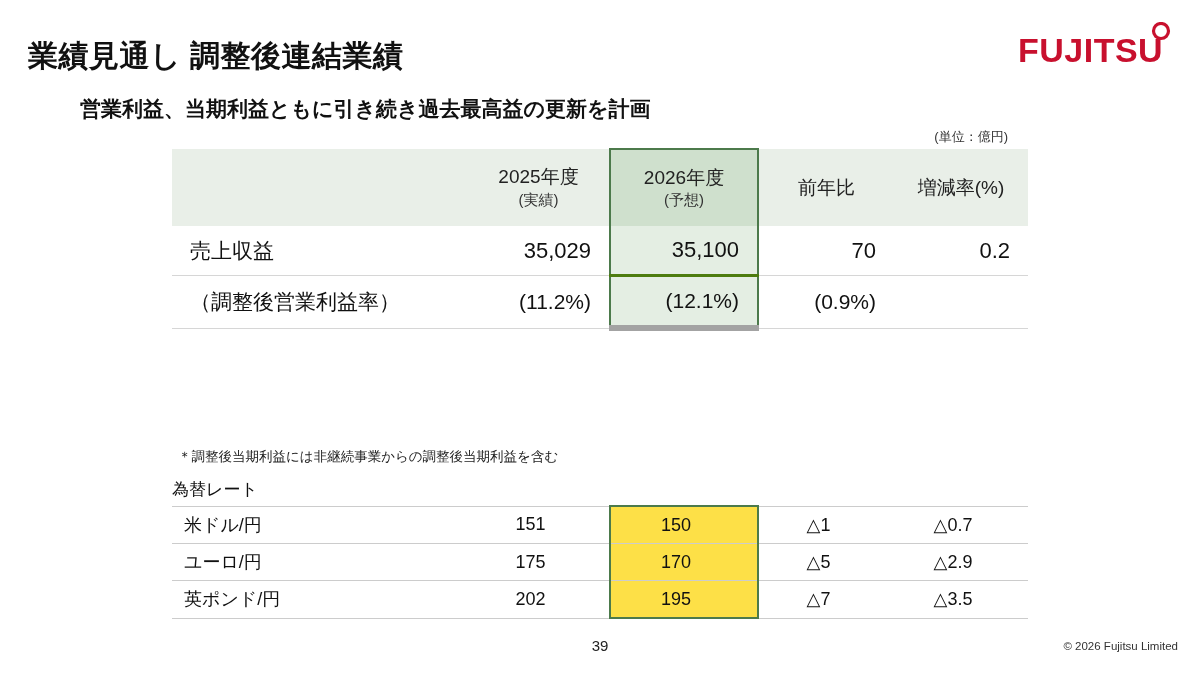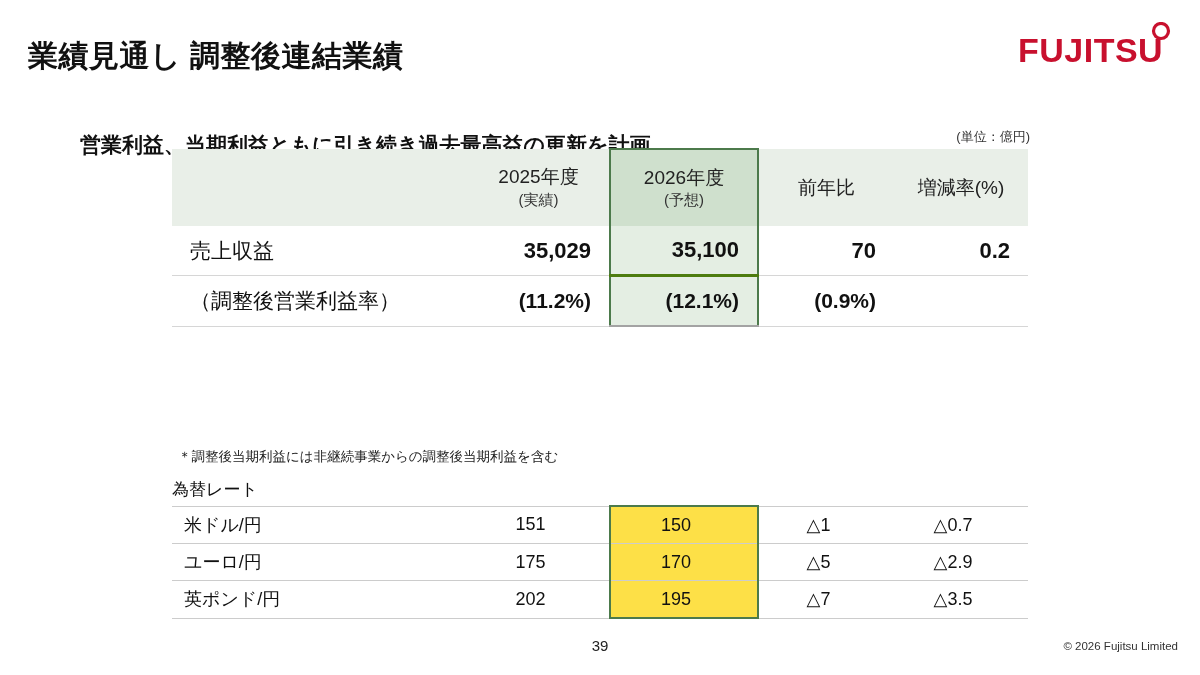--- a/index.html
+++ b/index.html
@@ -37,26 +37,25 @@
   .logo svg { display: block; }
 
   .subtitle {
     position: absolute;
     left: 80px;
     top: 95px;
     font-size: 21px;
     font-weight: bold;
     color: #111111;
     white-space: nowrap;
-    margin-top: 36px;
   }
 
   .unit-note {
     position: absolute;
-    right: 170px;
+    right: 192px;
     top: 128px;
     font-size: 13px;
     color: #333333;
     white-space: nowrap;
   }
 
   
   .main-table {
     position: absolute;
     left: 172px;
@@ -102,29 +101,28 @@
     border-bottom: 1px solid #d6d6d6;
   }
   .data-row td.lbl {
     text-align: left;
     padding-left: 18px;
     font-size: 21px;
   }
   .data-row td.num {
     text-align: right;
     padding-right: 18px;
-    font-weight: bold;
   }
   .data-row td.fy26 {
     background: #e4eee3;
     border-left: 2px solid #4c7a4b;
     border-right: 2px solid #4c7a4b;
     border-bottom: 3px solid #4d7c0f;
   }
-  .data-row.last-block td.fy26 { border-bottom: 2px solid #a3a3a3; }
+  .data-row.last-block td.fy26 { border-bottom: 6px solid #a3a3a3; }
 
   .pct-row td { font-size: 21px; }
 
   
   .spacer-row td { height: 22px; border: none; background: transparent; }
   .spacer-row td.fy26 { background: transparent; border: none; }
 
   .profit-row td {
     height: 52px;
     border-top: 1px solid #9a9a9a;

